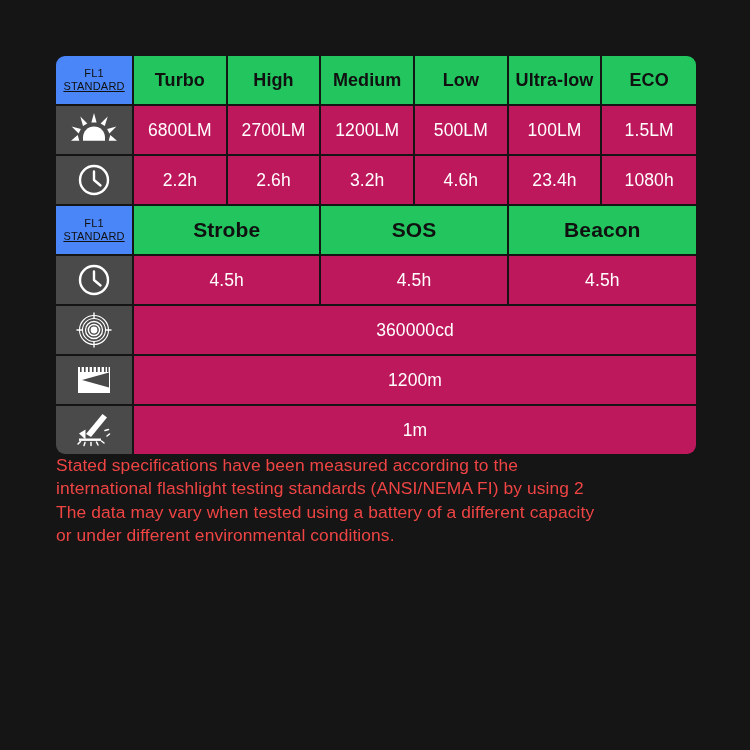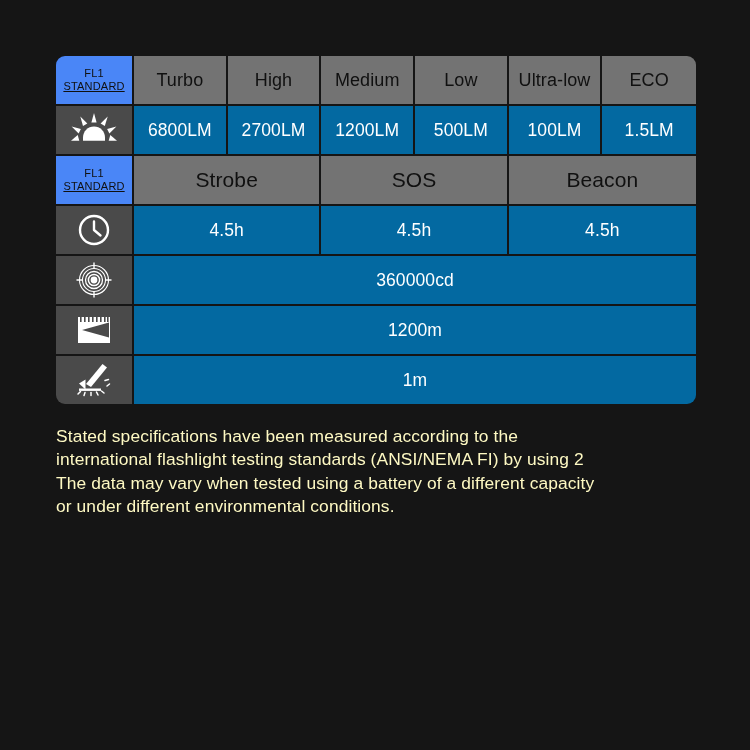--- a/index.html
+++ b/index.html
@@ -20,39 +20,40 @@
   .spec-table{
     width:640px;
     border-collapse:separate;
     border-spacing:0;
     border-radius:9px;
     overflow:hidden;
     background:#151515;
     table-layout:fixed;
   }
   .spec-table td{
-    background:#0369a1;
+    background:#be185d;
     color:#ffffff;
     text-align:center;
     vertical-align:middle;
     border-right:2px solid #151515;
     border-bottom:2px solid #151515;
     font-size:17.5px;
     font-weight:400;
     letter-spacing:.1px;
     padding:0;
     height:48px;
   }
   .spec-table tr td:last-child{border-right:none;}
   .spec-table tr:last-child td{border-bottom:none;}
 
   td.hdr{
-    background:#737373;
+    background:#22c55e;
     color:#101010;
     font-size:18px;
+    font-weight:bold;
   }
   td.fl1{
     background:#4a86f7;
     color:#101010;
     font-size:11px;
     line-height:1.18;
     font-weight:400;
     letter-spacing:.2px;
   }
   td.iconcell{
@@ -73,23 +74,22 @@
     display:flex;
     align-items:center;
     justify-content:center;
     width:100%;
     height:48px;
   }
   .ico svg{display:block;}
 
   
   .note{
-    margin-top:21px;
     width:648px;
-    color:#fef9c3;
+    color:#ef4444;
     font-size:17.4px;
     line-height:1.34;
     letter-spacing:.1px;
     font-family:"Liberation Sans","DejaVu Sans",sans-serif;
   }
   .note p{margin:0;}
 </style>
 </head>
 <body>
 
@@ -138,20 +138,36 @@
         </div>
       </td>
       <td>6800LM</td>
       <td>2700LM</td>
       <td>1200LM</td>
       <td>500LM</td>
       <td>100LM</td>
       <td>1.5LM</td>
     </tr>
 
+    <tr>
+      <td class="iconcell">
+        <div class="ico">
+          <svg width="34" height="34" viewBox="0 0 34 34" aria-hidden="true">
+            <circle cx="17" cy="17" r="14" fill="none" stroke="#ffffff" stroke-width="2.4"></circle>
+            <path d="M17 8.5 V17 L23.5 22.5" fill="none" stroke="#ffffff" stroke-width="2.4" stroke-linecap="round" stroke-linejoin="round"></path>
+          </svg>
+        </div>
+      </td>
+      <td>2.2h</td>
+      <td>2.6h</td>
+      <td>3.2h</td>
+      <td>4.6h</td>
+      <td>23.4h</td>
+      <td>1080h</td>
+    </tr>
 
     <tr>
       <td class="fl1">
         <span class="l1">FL1</span>
         <span class="l2">STANDARD</span>
       </td>
       <td class="hdr big" colspan="2">Strobe</td>
       <td class="hdr big" colspan="2">SOS</td>
       <td class="hdr big" colspan="2">Beacon</td>
     </tr>

